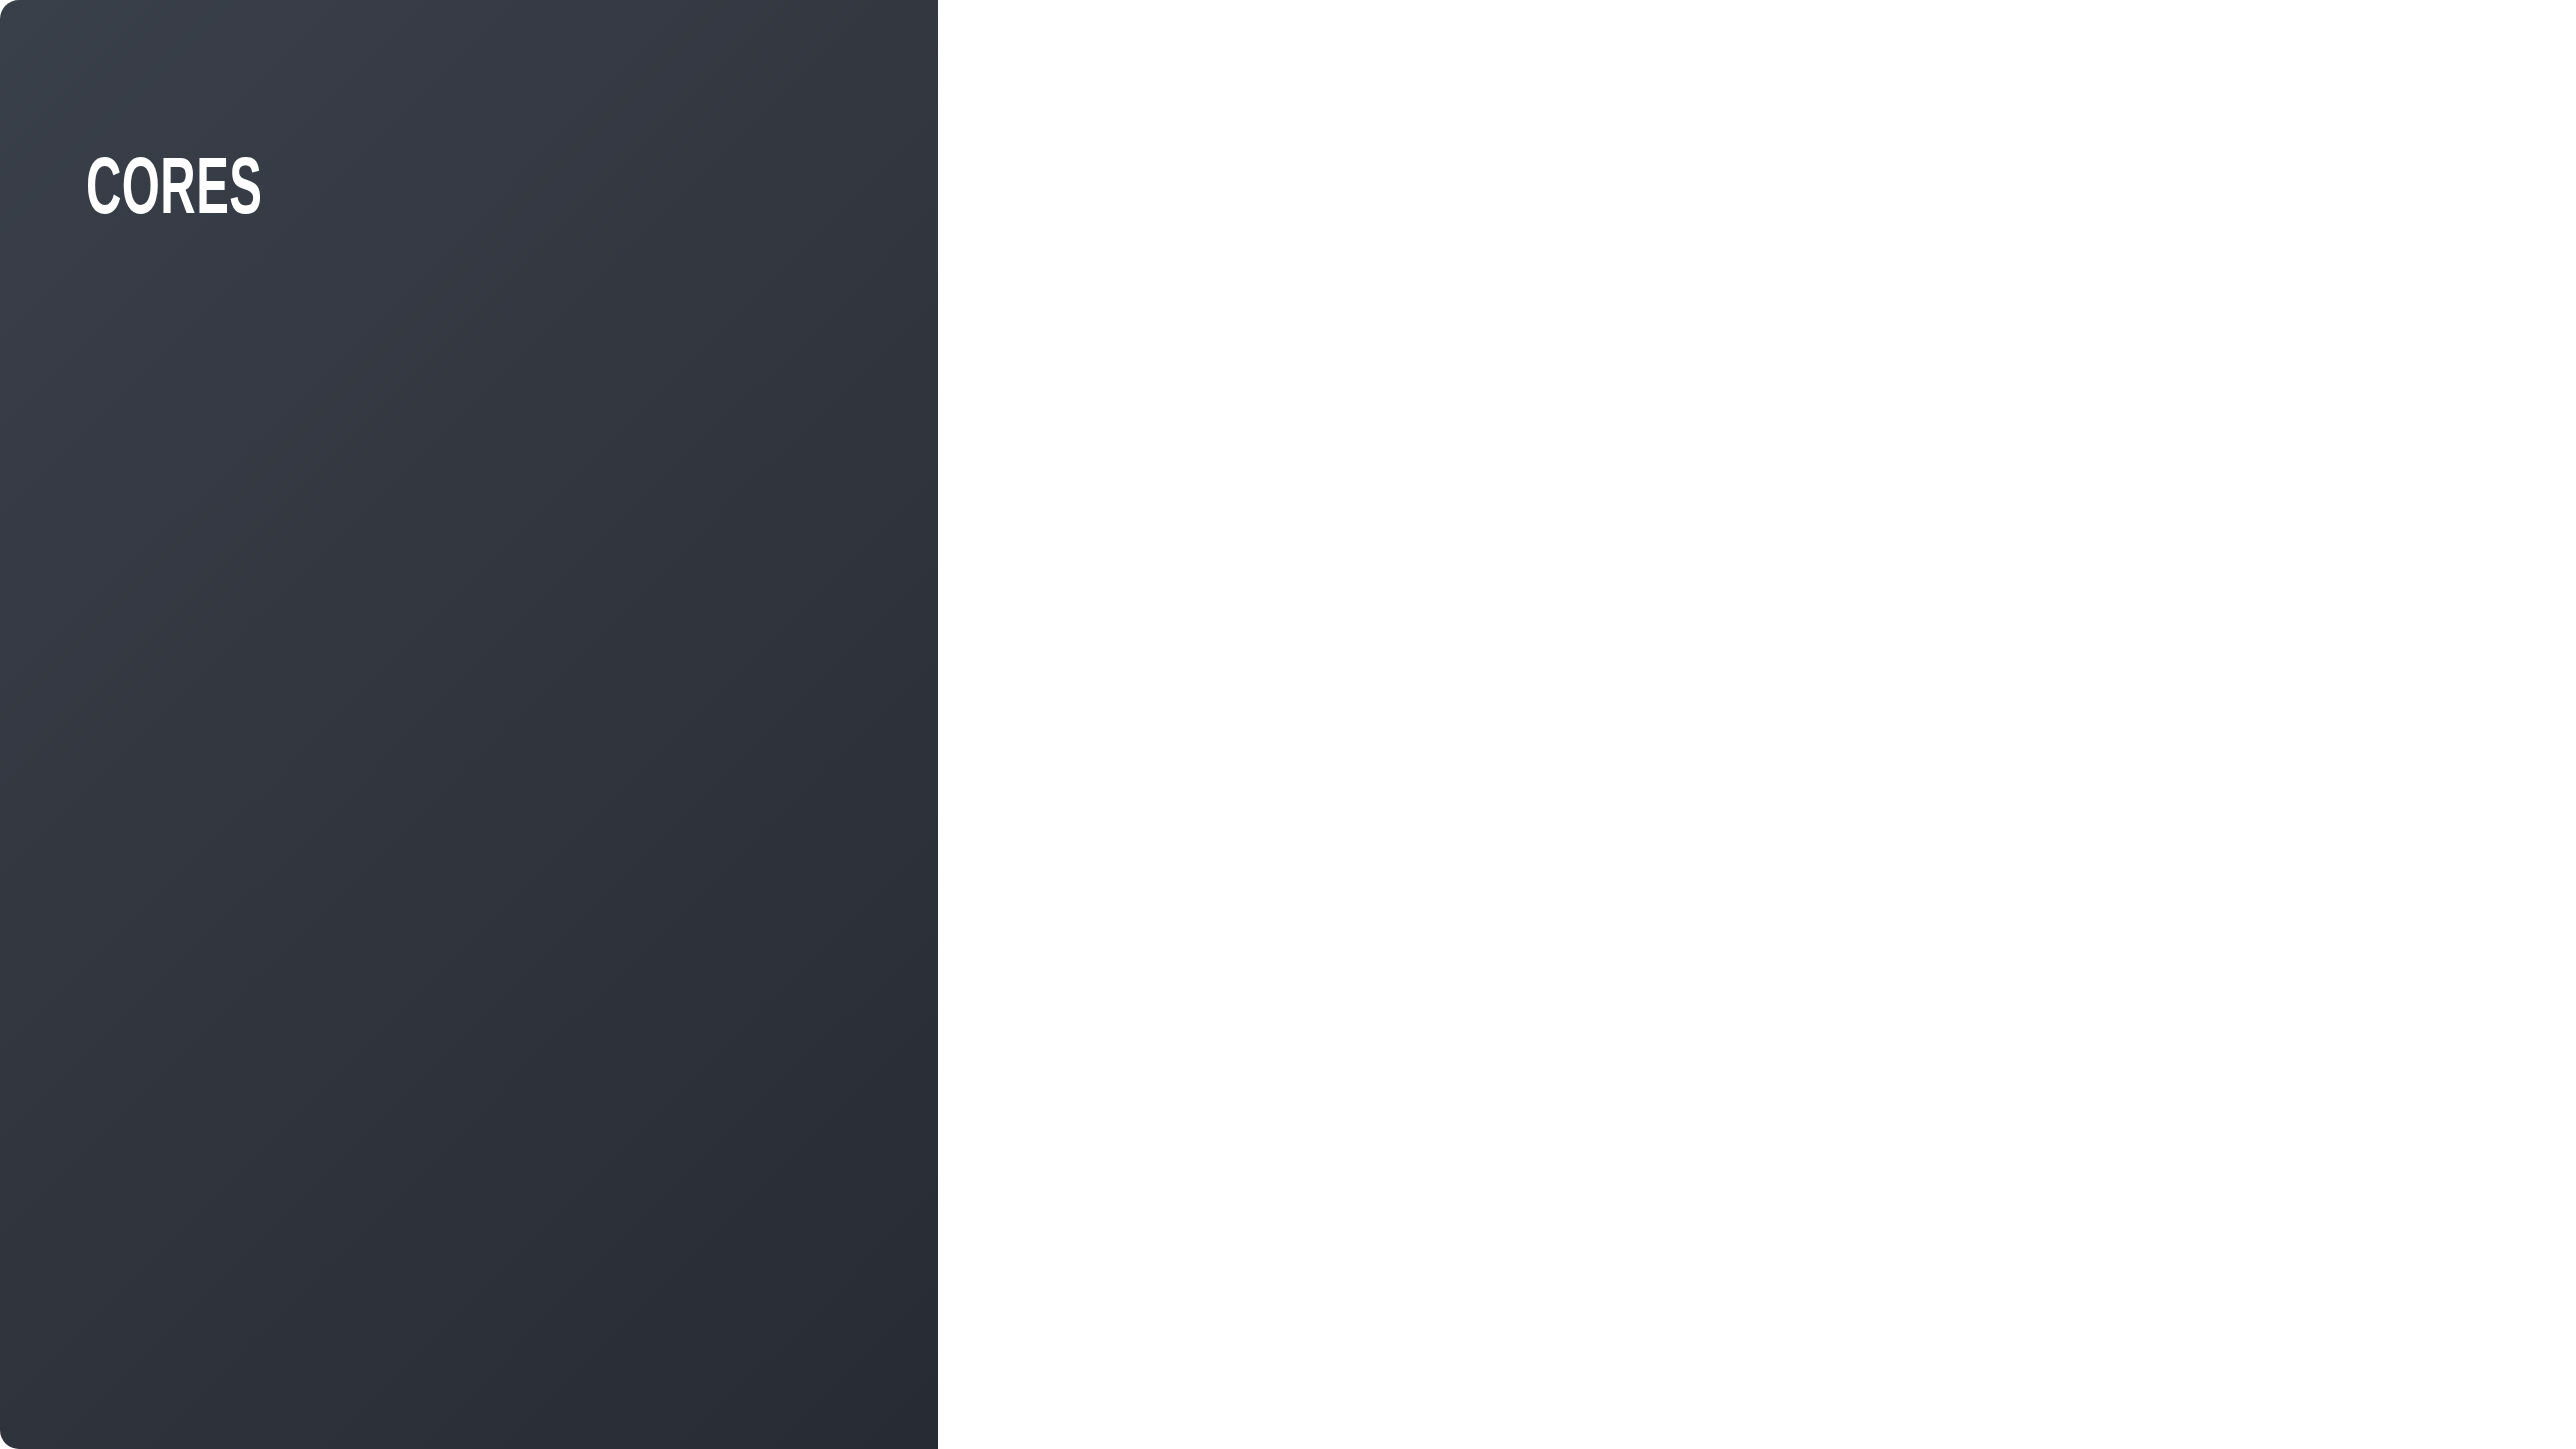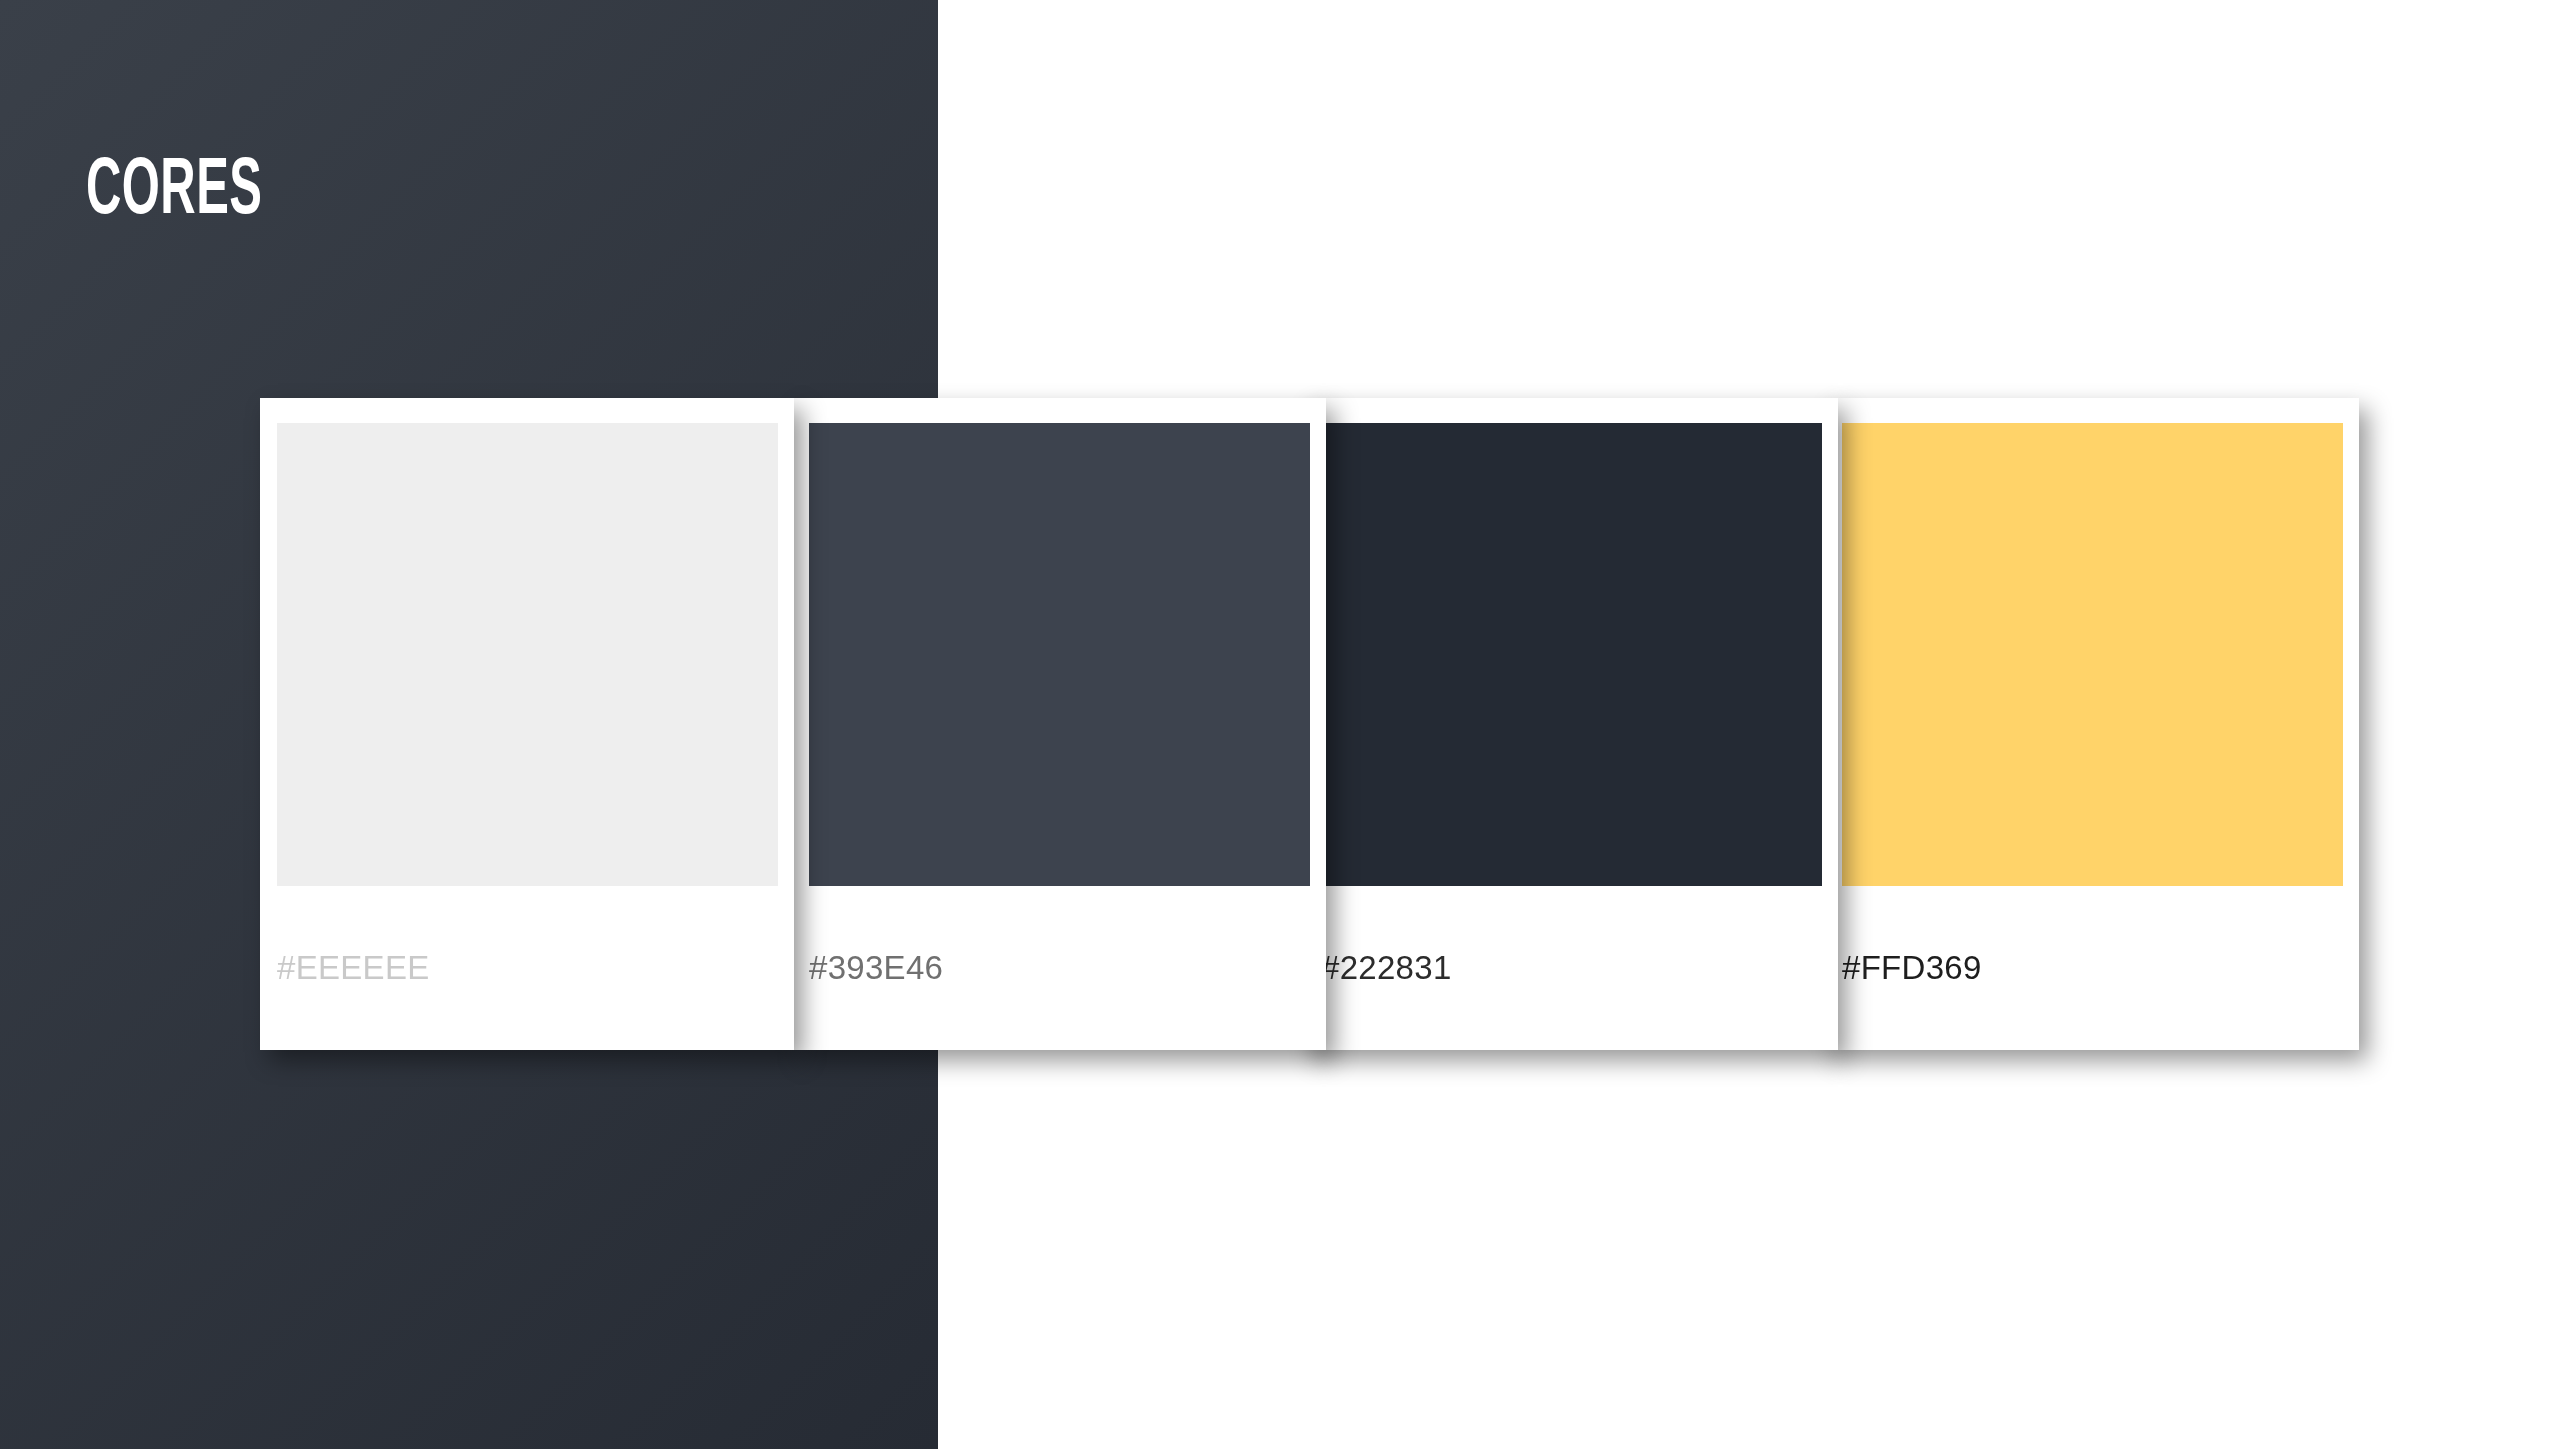--- a/index.html
+++ b/index.html
@@ -10,20 +10,21 @@
   body {
     font-family: "Liberation Sans", sans-serif;
   }
 
   .slide {
     position: relative;
     width: 2576px;
     height: 1449px;
     overflow: hidden;
     background: #ffffff;
+    border-radius: 19px;
   }
 
   
   .dark-panel {
     position: absolute;
     left: 0;
     top: 0;
     width: 938px;
     height: 1449px;
     background: linear-gradient(135deg, #3a4049 0%, #343a44 35%, #2c323c 70%, #262b34 100%);
@@ -92,37 +93,14 @@
 </style>
 </head>
 <body>
 
 <div class="slide">
 
   <div class="dark-panel" style="background: linear-gradient(135deg, rgb(58, 64, 73) 0%, rgb(38, 43, 52) 100%);"></div>
 
   <div class="page-title" style="color: rgb(255, 255, 255);">CORES</div>
 
-  <div class="swatch-row">
-
-    <div class="swatch-card c0">
-      <div class="swatch-chip" style="background-color: rgb(238, 238, 238);"></div>
-      <div class="swatch-label" style="color: rgb(201, 201, 201);">#EEEEEE</div>
-    </div>
-
-    <div class="swatch-card c1">
-      <div class="swatch-chip" style="background-color: rgb(61, 67, 78);"></div>
-      <div class="swatch-label" style="color: rgb(112, 112, 112);">#393E46</div>
-    </div>
-
-    <div class="swatch-card c2">
-      <div class="swatch-chip" style="background-color: rgb(36, 42, 52);"></div>
-      <div class="swatch-label" style="color: rgb(44, 44, 44);">#222831</div>
-    </div>
-
-    <div class="swatch-card c3">
-      <div class="swatch-chip" style="background-color: rgb(255, 211, 105);"></div>
-      <div class="swatch-label" style="color: rgb(30, 30, 30);">#FFD369</div>
-    </div>
-
-  </div>
 </div>
 
 
 </body></html>

